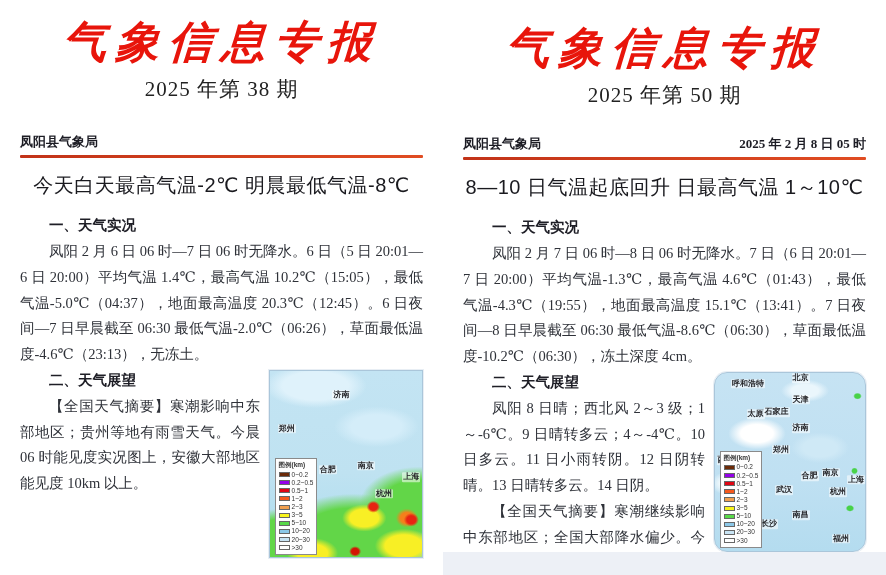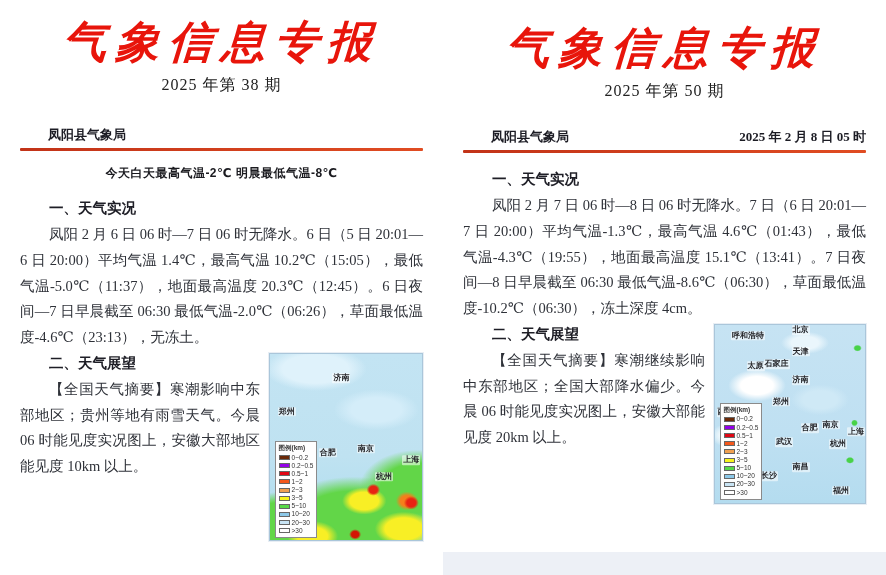--- a/index.html
+++ b/index.html
@@ -5,27 +5,27 @@
   html,body{margin:0;padding:0;background:#ffffff;}
   .canvas{position:relative;width:886px;height:575px;background:#ffffff;overflow:hidden;
           font-family:"Liberation Serif","DejaVu Serif",serif;color:#2e3138;}
   .page{position:absolute;top:0;width:443px;height:575px;background:#fff;box-sizing:border-box;
         padding:10px 20px 0 20px;}
   .page-left{left:0;}
   .page-right{left:443px;padding-top:16px;}
   .title{margin:4px 0 0 0;text-align:center;color:#e8150b;font-size:44px;line-height:1.3;
          font-weight:bold;font-style:italic;letter-spacing:9px;white-space:nowrap;
          transform:skewX(-3deg);}
-  .issue{text-align:center;font-size:16px;margin-top:4px;letter-spacing:1px;color:#222;}
+  .issue{text-align:center;font-size:21px;margin-top:4px;letter-spacing:1px;color:#222;}
   .meta-row{display:flex;justify-content:space-between;align-items:flex-end;margin-top:30px;
-            font-size:13px;font-weight:bold;color:#1c1c24;margin-left:28px;}
+            font-size:13px;font-weight:bold;color:#1c1c24;}
   .page-right .meta-row{margin-top:26px;}
   .red-rule{height:3px;background:linear-gradient(90deg,#c23318,#e04c22);margin-top:4px;border-radius:1px;}
   .headline{margin:14px 0 0 0;text-align:center;font-family:"Liberation Sans","DejaVu Sans",sans-serif;
-            font-size:12px;font-weight:bold;color:#1a1a1f;letter-spacing:0.5px;white-space:nowrap;}
+            font-size:20px;font-weight:normal;color:#1a1a1f;letter-spacing:0.5px;white-space:nowrap;}
   .body{margin-top:14px;font-size:14.5px;line-height:1.78;text-align:justify;}
   .sec-title{margin:0;font-weight:bold;text-indent:2em;color:#1e1e26;}
   .para{margin:0;text-indent:2em;}
   
   .vmap{position:relative;float:right;border:1px solid #aac6da;box-shadow:0 0 0 1px #e8eef4;
         margin:2px 0 4px 9px;overflow:hidden;}
   .vmap-38{width:152px;height:186px;
     background:
       radial-gradient(9px 8px at 68% 73%,#e82312 0 45%,rgba(232,35,18,0) 75%),
       radial-gradient(10px 9px at 93% 80%,#e82312 0 45%,rgba(232,35,18,0) 75%),
@@ -42,21 +42,21 @@
       linear-gradient(180deg,#c3e4f3 0%,#bfe2f1 55%,#aadcee 100%);}
   .vmap-39{width:150px;height:178px;
     background:
       radial-gradient(5px 4px at 95% 13%,#48d248 0 55%,rgba(72,210,72,0) 85%),
       radial-gradient(4px 4px at 93% 55%,#48d248 0 55%,rgba(72,210,72,0) 85%),
       radial-gradient(5px 4px at 90% 76%,#48d248 0 55%,rgba(72,210,72,0) 85%),
       radial-gradient(36px 20px at 28% 34%,#ffffff 0 45%,rgba(255,255,255,0) 80%),
       radial-gradient(28px 16px at 12% 62%,#f2fafd 0 45%,rgba(242,250,253,0) 80%),
       radial-gradient(30px 14px at 60% 10%,#eaf6fc 0 45%,rgba(234,246,252,0) 80%),
       radial-gradient(34px 18px at 70% 42%,#cfe9f6 0 50%,rgba(207,233,246,0) 85%),
-      linear-gradient(180deg,#c6e3f3 0%,#bfe0f2 60%,#b4dcef 100%);}
+      linear-gradient(180deg,#c6e3f3 0%,#bfe0f2 60%,#b4dcef 100%); border-radius: 13px;}
   .city-layer{position:absolute;left:0;top:0;right:0;bottom:0;}
   .city{position:absolute;transform:translate(-50%,-50%);font-family:"Liberation Sans","DejaVu Sans",sans-serif;
         font-size:8px;font-weight:bold;color:#242428;background:rgba(255,255,255,0.55);
         padding:0 1px;border-radius:1px;white-space:nowrap;line-height:1.2;}
   .legend{position:absolute;background:#fefefe;border:1px solid #8a8a8a;padding:2px 3px;
           font-family:"Liberation Sans","DejaVu Sans",sans-serif;font-size:6.5px;color:#333;
           line-height:1.25;}
   .vmap-38 .legend{left:3%;top:47%;}
   .vmap-39 .legend{left:3%;top:44%;}
   .legend-title{font-weight:bold;margin-bottom:1px;}
@@ -74,21 +74,21 @@
   <section class="page page-left">
     <h1 class="title">气象信息专报</h1>
     <div class="issue">2025 年第 38 期</div>
     <div class="meta-row">
       <span>凤阳县气象局</span>
     </div>
     <div class="red-rule"></div>
     <h2 class="headline">今天白天最高气温-2℃  明晨最低气温-8℃</h2>
     <div class="body">
       <p class="sec-title">一、天气实况</p>
-      <p class="para">凤阳 2 月 6 日 06 时—7 日 06 时无降水。6 日（5 日 20:01—6 日 20:00）平均气温 1.4℃，最高气温 10.2℃（15:05），最低气温-5.0℃（11:37），地面最高温度 20.3℃（12:45）。6 日夜间—7 日早晨截至 06:30 最低气温-2.0℃（06:26），草面最低温度-4.6℃（23:13），无冻土。</p>
+      <p class="para">凤阳 2 月 6 日 06 时—7 日 06 时无降水。6 日（5 日 20:01—6 日 20:00）平均气温 1.4℃，最高气温 10.2℃（15:05），最低气温-5.0℃（04:37），地面最高温度 20.3℃（12:45）。6 日夜间—7 日早晨截至 06:30 最低气温-2.0℃（06:26），草面最低温度-4.6℃（23:13），无冻土。</p>
       <div class="vmap vmap-38">
         <div class="city-layer">
             <span class="city" style="left: 47%; top: 13%;">济南</span>
             <span class="city" style="left: 11%; top: 31%;">郑州</span>
             <span class="city" style="left: 38%; top: 53%;">合肥</span>
             <span class="city" style="left: 63%; top: 51%;">南京</span>
             <span class="city" style="left: 93%; top: 57%;">上海</span>
             <span class="city" style="left: 75%; top: 66%;">杭州</span>
             <span class="city" style="left: 22%; top: 86%;">南昌</span>
           </div>
@@ -145,20 +145,21 @@
   </section>
 
   <section class="page page-right">
     <h1 class="title">气象信息专报</h1>
     <div class="issue">2025 年第 50 期</div>
     <div class="meta-row">
       <span>凤阳县气象局</span>
       <span>2025 年 2 月 8 日 05 时</span>
     </div>
     <div class="red-rule"></div>
+    <h2 class="headline">8—10 日气温起底回升  日最高气温 1～10℃</h2>
     <div class="body">
       <p class="sec-title">一、天气实况</p>
       <p class="para">凤阳 2 月 7 日 06 时—8 日 06 时无降水。7 日（6 日 20:01—7 日 20:00）平均气温-1.3℃，最高气温 4.6℃（01:43），最低气温-4.3℃（19:55），地面最高温度 15.1℃（13:41）。7 日夜间—8 日早晨截至 06:30 最低气温-8.6℃（06:30），草面最低温度-10.2℃（06:30），冻土深度 4cm。</p>
       <div class="vmap vmap-39">
         <div class="city-layer">
             <span class="city" style="left: 22%; top: 6%;">呼和浩特</span>
             <span class="city" style="left: 57%; top: 3%;">北京</span>
             <span class="city" style="left: 57%; top: 15%;">天津</span>
             <span class="city" style="left: 27%; top: 23%; font-family: Liberation Serif, serif;">太原</span>
             <span class="city" style="left: 41%; top: 22%;">石家庄</span>
@@ -214,19 +215,20 @@
               <span class="llabel">20~30</span>
             </div>
               <div class="lrow">
               <span class="swatch" style="background: rgb(255, 255, 255);"></span>
               <span class="llabel">&gt;30</span>
             </div>
             </div>
         </div>
       </div>
       <p class="sec-title">二、天气展望</p>
+      <p class="para">凤阳 8 日晴；西北风 2～3 级；1～-6℃。9 日晴转多云；4～-4℃。10 日多云。11 日小雨转阴。12 日阴转晴。13 日晴转多云。14 日阴。</p>
       <p class="para">【全国天气摘要】寒潮继续影响中东部地区；全国大部降水偏少。今晨 06 时能见度实况图上，安徽大部能见度 20km 以上。</p>
       <div class="clear"></div>
     </div>
   </section>
 
   <div class="footer-strip"></div>
 </div>
 
 </body></html>

